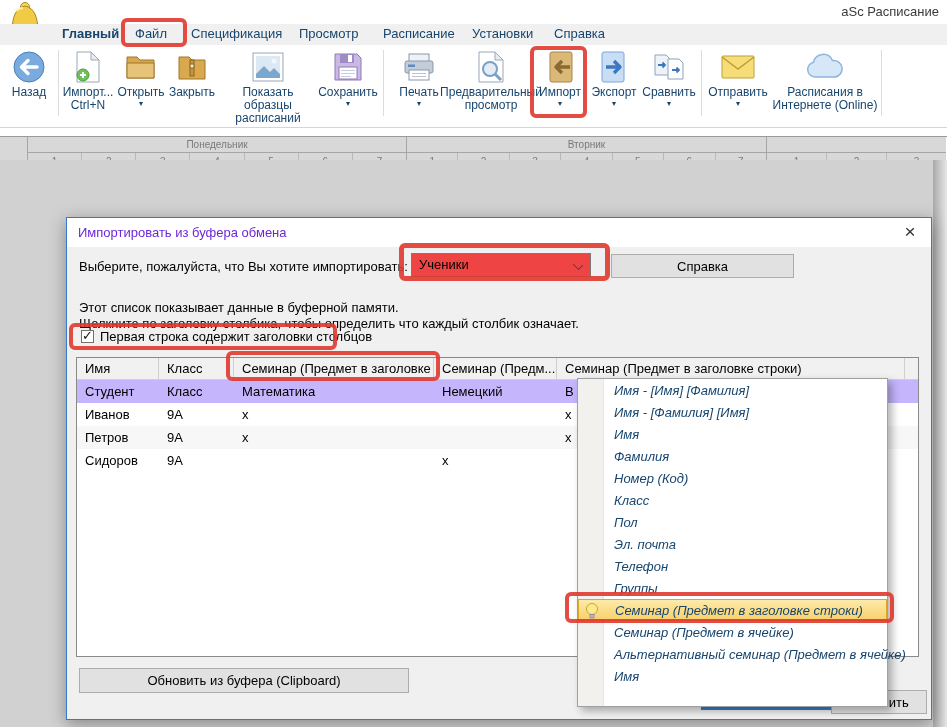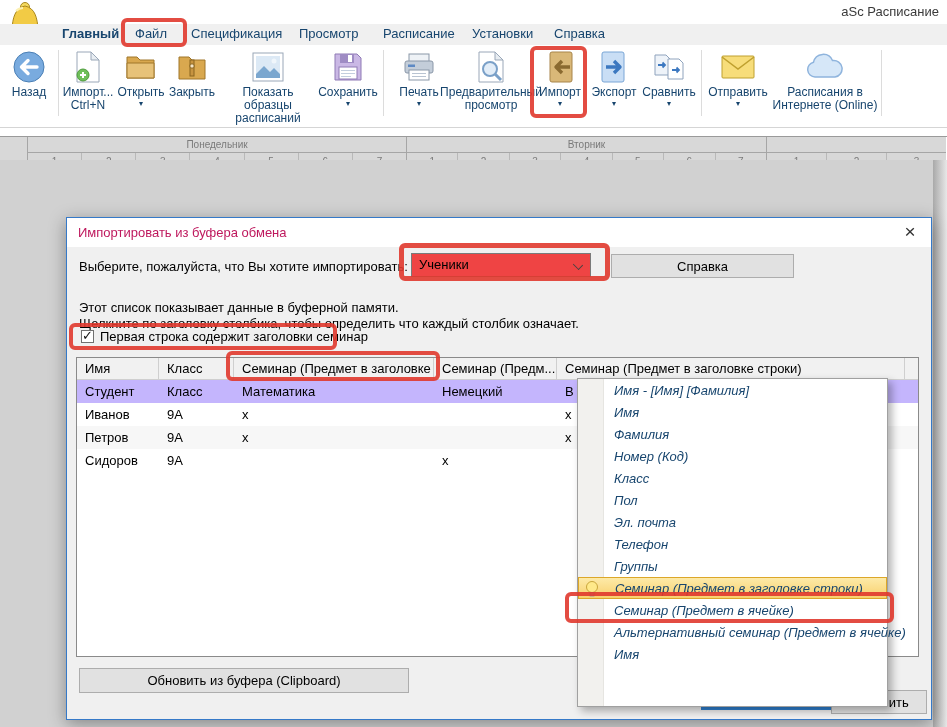--- a/index.html
+++ b/index.html
@@ -32,21 +32,21 @@
     display:flex; align-items:center; justify-content:center; }
   .gh-cell:last-child { border-right:none; }
   
   .canvas { position:absolute; left:0; top:160px; width:947px; height:567px; background:#d1d1d1; }
   .right-strip { position:absolute; left:933px; top:160px; width:14px; height:567px;
     background:linear-gradient(to right,#a9a9a9,#e8e8e8); }
   
   .dialog { position:absolute; left:66px; top:217px; width:866px; height:503px; background:#f0f0f0;
     border:1px solid #3579c8; box-shadow:0 4px 16px rgba(0,0,0,0.35); z-index:10; }
   .dlg-titlebar { position:absolute; left:0; top:0; width:100%; height:29px; background:#fff; }
-  .dlg-title { position:absolute; left:11px; top:7px; font-size:13px; color:#be185d; }
+  .dlg-title { position:absolute; left:11px; top:7px; font-size:13px; color:#6d28d9; }
   .dlg-close { position:absolute; right:10px; top:3px; font-size:19px; color:#333; width:22px; height:22px;
     text-align:center; line-height:22px; cursor:default; }
   .dlg-label { position:absolute; font-size:13px; color:#000; }
   .combo { position:absolute; left:344px; top:35px; width:180px; height:24px; background:#ef4444;
     border:1px solid #7a7a7a; font-size:13px; color:#000; padding:3px 22px 0 7px; }
   .combo .chev { position:absolute; right:8px; top:7px; width:8px; height:8px;
     border-right:1.6px solid #444; border-bottom:1.6px solid #444; transform:rotate(45deg) scale(1,0.8); }
   .btn { position:absolute; background:#e1e1e1; border:1px solid #adadad; font-size:13px; color:#000;
     display:flex; align-items:center; justify-content:center; font-family:"Liberation Sans",sans-serif; }
   .chkrow { position:absolute; left:14px; top:111px; display:flex; align-items:center; }
@@ -315,21 +315,21 @@
     <span>Справка</span>
   </div>
 
   <div class="dlg-label" style="left:12px;top:82px">Этот список показывает данные в буферной памяти.</div>
   <div class="dlg-label" style="left:12px;top:98px">Щелкните по заголовку столбика, чтобы определить что каждый столбик означает.</div>
 
   <div class="chkrow">
     <span class="chkbox">
         <span class="tick">✓</span>
       </span>
-    <span class="chklabel">Первая строка содержит заголовки семинар</span>
+    <span class="chklabel">Первая строка содержит заголовки столбцов</span>
   </div>
 
   <div class="dtable">
     <div class="dt-header">
       <div class="dt-h c1">Имя</div>
       <div class="dt-h c2">Класс</div>
       <div class="dt-h c3">Семинар (Предмет в заголовке строки)</div>
       <div class="dt-h c4">Семинар (Предм...</div>
       <div class="dt-h c5">Семинар (Предмет в заголовке строки)</div>
       <div class="dt-h cf" style="border-right:none"></div>
@@ -371,20 +371,21 @@
   <div class="blue-sliver"></div>
 
   <div class="btn" style="left:764px;top:472px;width:96px;height:24px">
     <span>Отменить</span>
   </div>
 </div>
 
 <div class="ctxmenu">
   <div class="ctx-gutter"></div>
   <div class="ctx-item">Имя - [Имя] [Фамилия]</div>
+  <div class="ctx-item">Имя - [Фамилия] [Имя]</div>
   <div class="ctx-item">Имя</div>
   <div class="ctx-item">Фамилия</div>
   <div class="ctx-item">Номер (Код)</div>
   <div class="ctx-item">Класс</div>
   <div class="ctx-item">Пол</div>
   <div class="ctx-item">Эл. почта</div>
   <div class="ctx-item">Телефон</div>
   <div class="ctx-item">Группы</div>
   <div class="ctx-item hl">
     <span class="bulb">

